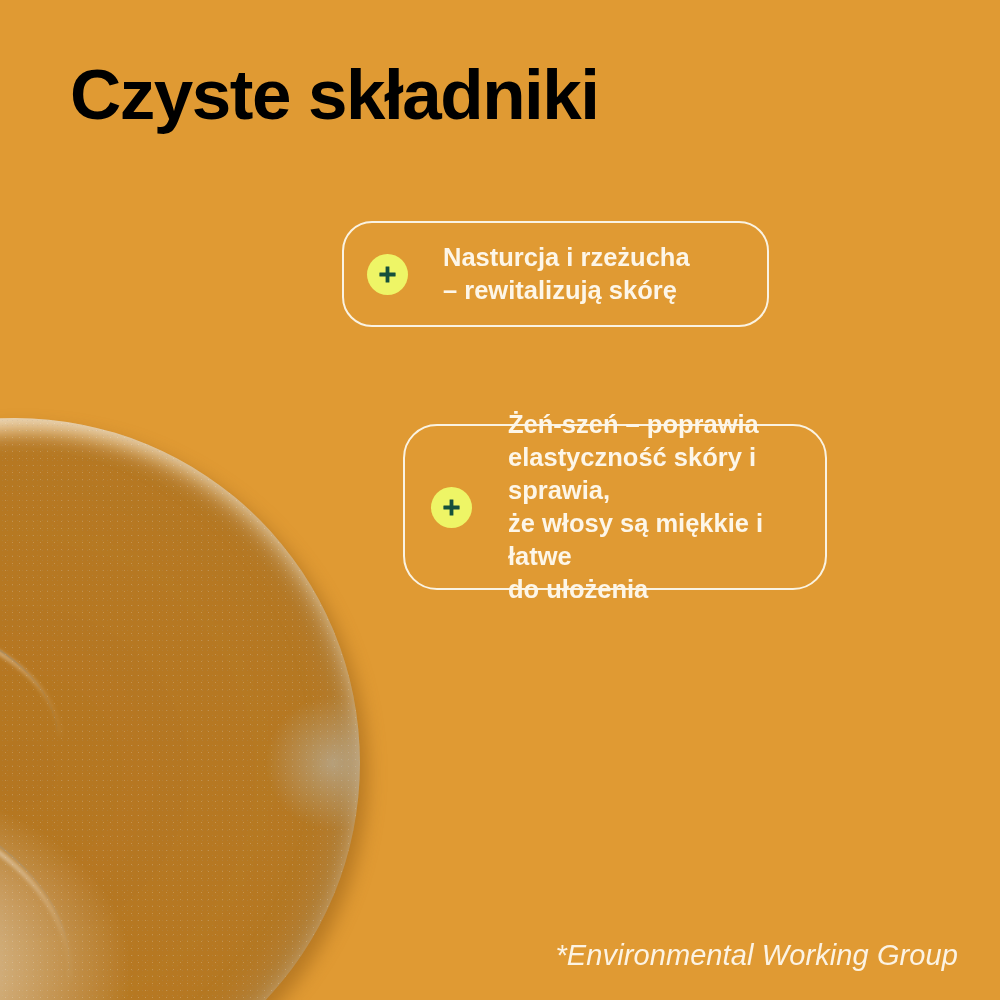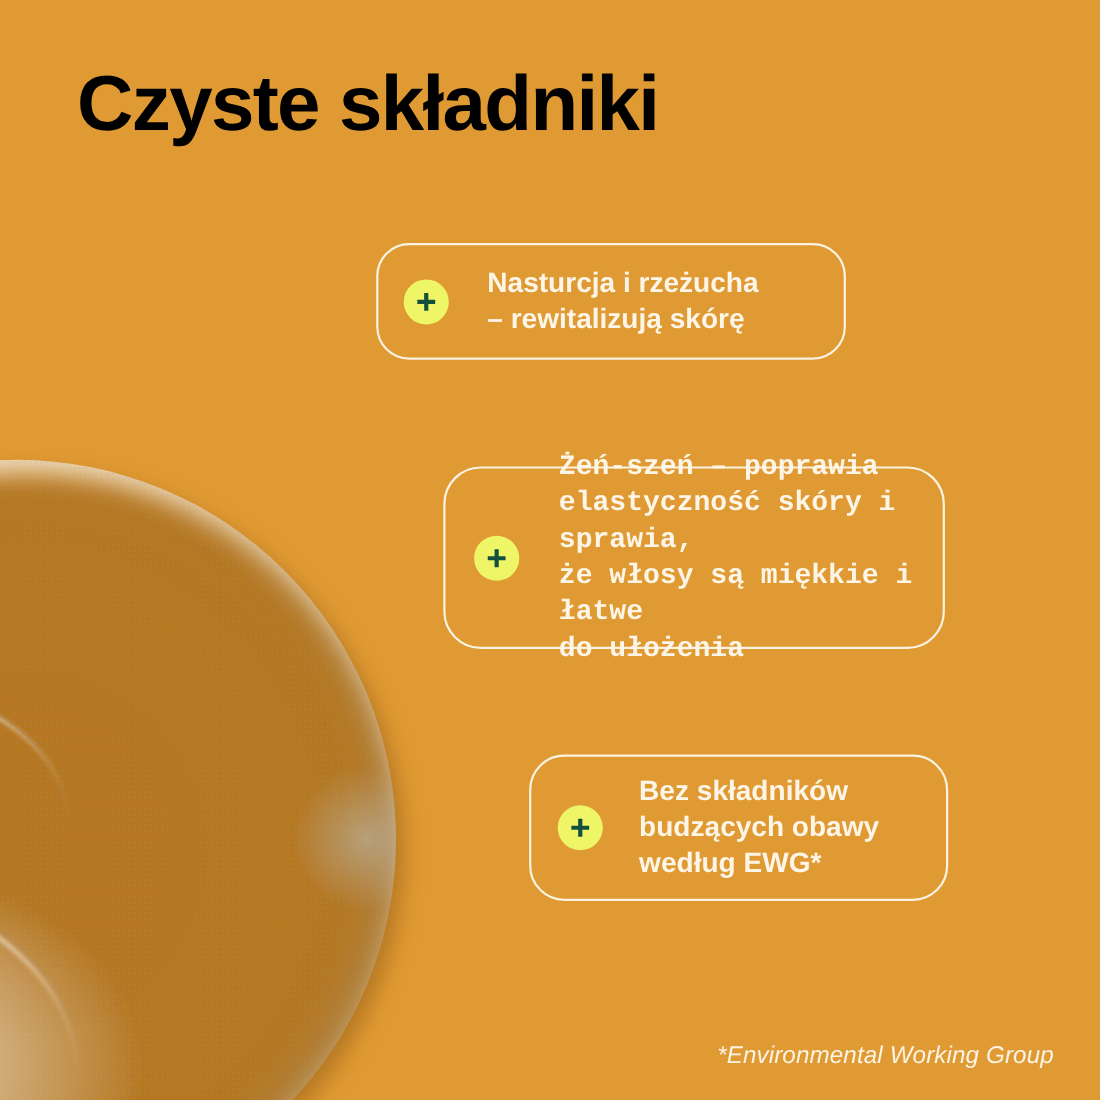--- a/index.html
+++ b/index.html
@@ -172,43 +172,42 @@
     width:427px; height:106px;
     border-radius:30px;
     padding:0 22px 0 23px;
   }
   #callout-1 .badge { width:41px; height:41px; }
   #callout-1 .ctext { font-size:25.5px; margin-left:35px; }
 
   
   #callout-2 {
     left:403px; top:424px;
-    width:456px; height:166px;
+    width:424px; height:166px;
     border-radius:34px;
     padding:0 20px 0 26px;
-    font-family:Liberation Mono, monospace;
   }
   #callout-2 .badge { width:41px; height:41px; }
   #callout-2 .ctext { font-size:25.5px; margin-left:36px; }
 
   
   #callout-3 {
     left:481px; top:686px;
     width:381px; height:133px;
     border-radius:32px;
     padding:0 20px 0 24px;
   }
   #callout-3 .badge { width:41px; height:41px; }
   #callout-3 .ctext { font-size:25.5px; margin-left:33px; }
 
   
   .footnote {
     position:absolute;
     right:42px; bottom:28px;
-    font-size:22px;
+    font-size:29px;
     font-style:italic;
     color:#FCF3E3;
     letter-spacing:0.1px;
     white-space:nowrap;
   }
 </style>
 </head>
 <body>
 
 <div class="canvas">
@@ -245,27 +244,16 @@
         <rect x="7.6" y="1.4" width="3.8" height="16.2" rx="0.3" fill="#15503C"></rect>
         <rect x="1.4" y="7.6" width="16.2" height="3.8" rx="0.3" fill="#15503C"></rect>
       </svg>
     </span>
     <span class="ctext">Żeń-szeń – poprawia
 elastyczność skóry i sprawia,
 że włosy są miękkie i łatwe
 do ułożenia</span>
   </div>
 
-  <div class="callout" id="callout-3">
-    <span class="badge">
-      <svg width="19" height="19" viewBox="0 0 19 19" aria-hidden="true">
-        <rect x="7.6" y="1.4" width="3.8" height="16.2" rx="0.3" fill="#15503C"></rect>
-        <rect x="1.4" y="7.6" width="16.2" height="3.8" rx="0.3" fill="#15503C"></rect>
-      </svg>
-    </span>
-    <span class="ctext">Bez składników
-budzących obawy
-według EWG*</span>
-  </div>
 
   <div class="footnote">*Environmental Working Group</div>
 
 </div>
 
 </body></html>

